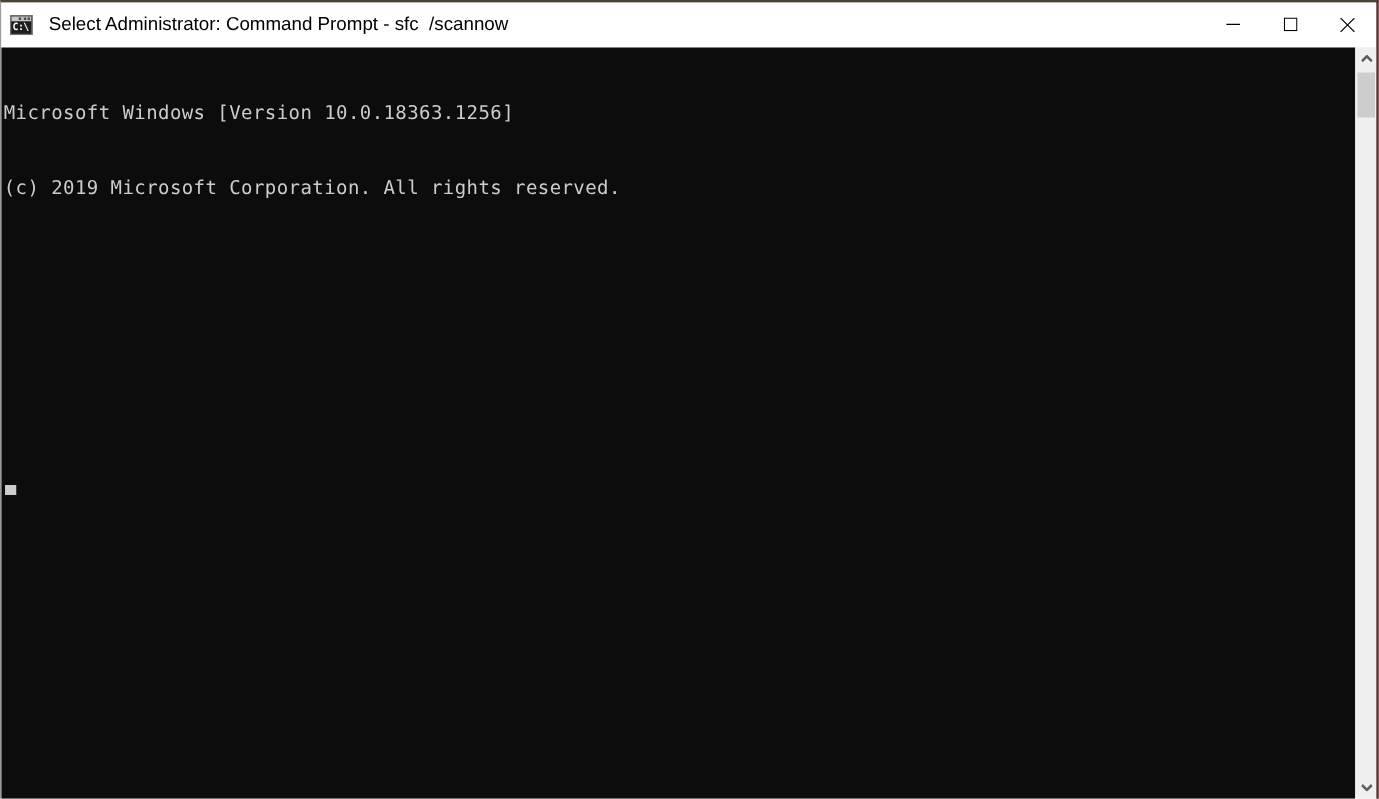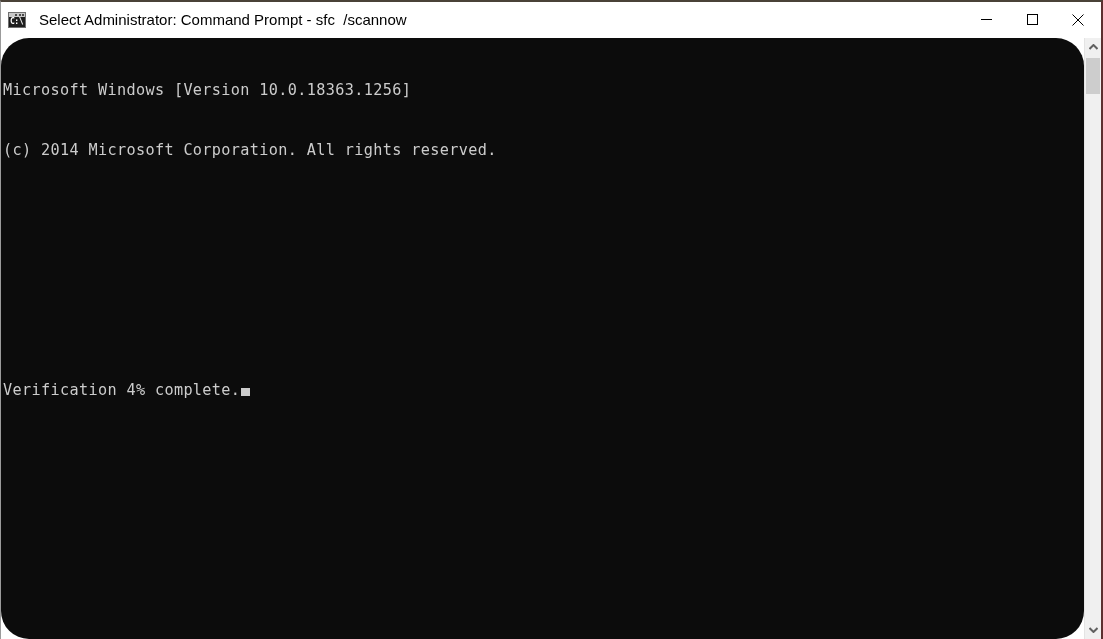--- a/index.html
+++ b/index.html
@@ -117,21 +117,20 @@
 
   
   .console {
     position: absolute;
     left: 0;
     top: 36px;
     right: 17px;
     bottom: 0;
     background: #0c0c0c;
     overflow: hidden;
-    border-radius: 28px;
   }
   .console-text {
     position: absolute;
     left: 2px;
     top: 2px;
     right: 0;
     font-family: "DejaVu Sans Mono", "Liberation Mono", monospace;
     font-size: 15.2px;
     line-height: 20px;
     color: #cccccc;
@@ -227,25 +226,25 @@
             <line x1="11.5" y1="0.5" x2="0.5" y2="11.5" stroke="#000000" stroke-width="1"></line>
           </svg>
         </span>
       </button>
     </div>
   </div>
 
   <div class="console">
     <div class="console-text">
       <div class="console-line">Microsoft Windows [Version 10.0.18363.1256]</div>
-      <div class="console-line">(c) 2014 Microsoft Corporation. All rights reserved.</div>
+      <div class="console-line">(c) 2019 Microsoft Corporation. All rights reserved.</div>
       <div class="console-line"></div>
       <div class="console-line"></div>
       <div class="console-line"></div>
-      <div class="console-line"><span>Verification 4% complete.</span><span class="cursor-block"></span></div>
+      <div class="console-line"><span class="cursor-block"></span></div>
     </div>
   </div>
 
   <div class="scrollbar">
     <div class="sb-arrow up">
       <span>
         <svg width="9" height="6" viewBox="0 0 9 6">
           <path d="M0.5 5 L4.5 1 L8.5 5" fill="none" stroke="#606060" stroke-width="2"></path>
         </svg>
       </span>

